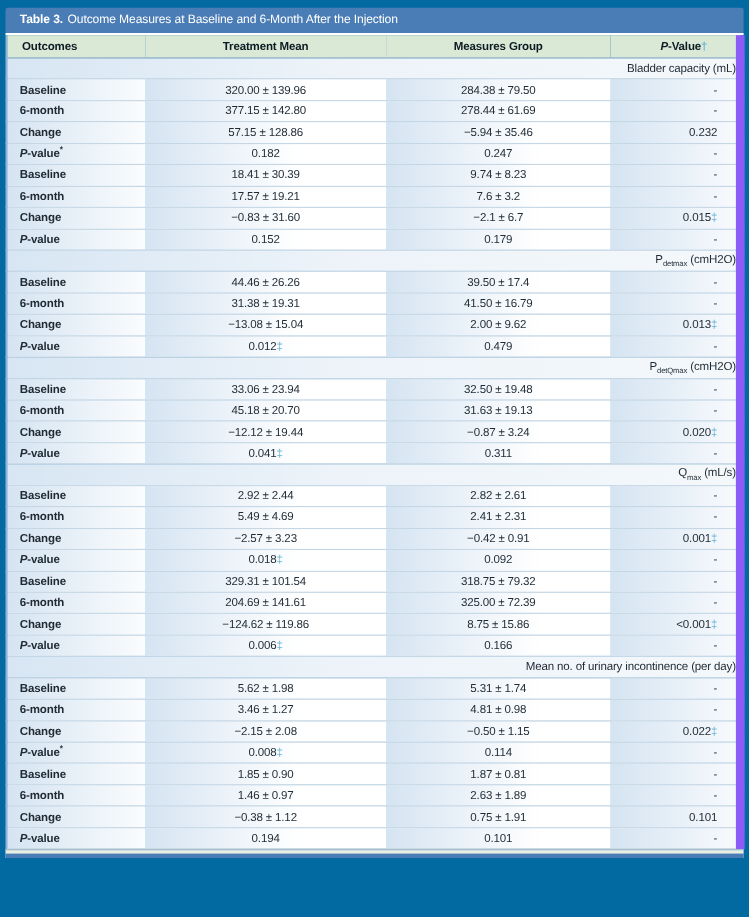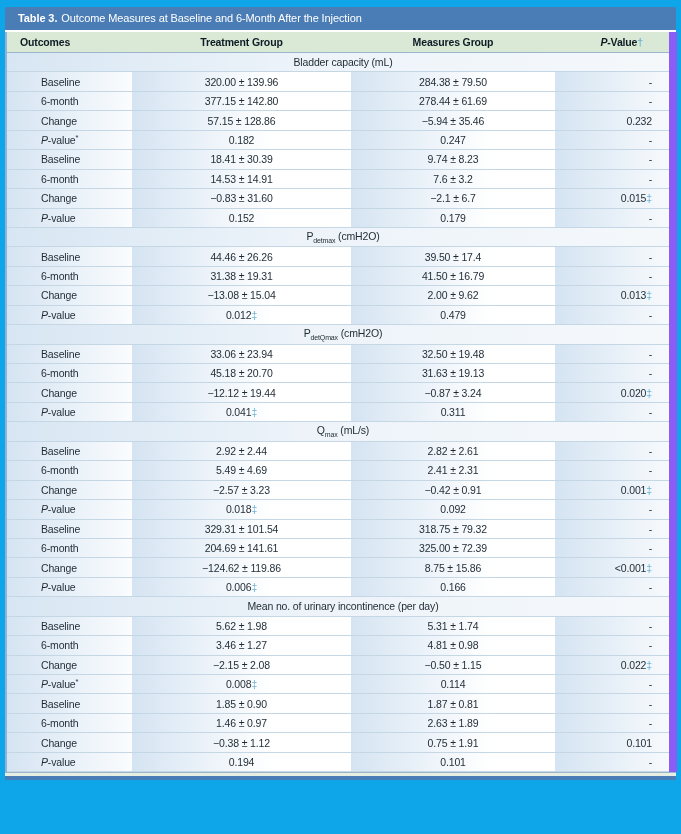--- a/index.html
+++ b/index.html
@@ -1,39 +1,39 @@
 <!DOCTYPE html>
 <html><head>
 <meta charset="utf-8">
 <style>
   html,body{margin:0;padding:0;background:#ffffff;}
-  .page{position:relative;width:681px;height:834px;background:#0ea5e9;overflow:hidden;
+  .page{position:relative;width:681px;height:834px;background:#0369a1;overflow:hidden;
         font-family:"Liberation Sans","DejaVu Sans",sans-serif;color:#1f2a33;}
   .table-card{position:absolute;left:5px;top:7px;width:671px;}
   .title-bar{height:23px;background:#4a7cb5;color:#ffffff;font-size:11px;line-height:23px;
              padding-left:13px;box-sizing:border-box;border-radius:2px 2px 0 0;letter-spacing:-0.1px;}
   .title-bar .tnum{font-weight:bold;margin-right:4px;}
   .gap{height:2px;background:#ffffff;}
   table{border-collapse:collapse;table-layout:fixed;width:671px;
         border-left:2px solid #8fb3d6;border-right:8px solid #8b5cf6;
         font-size:10.5px;letter-spacing:-0.15px;}
   col.w0{width:126px;} col.w1{width:219px;} col.w2{width:204px;} col.w3{width:118px;}
   thead th{height:20px;background:#d9e9d5;color:#0d1b24;font-weight:bold;font-size:10.5px;
            border-bottom:1px solid #9bb6cb;padding:0;}
   th.c0{text-align:left;padding-left:13px;}
   th.c1,th.c2{text-align:center;}
   th.c3{text-align:right;padding-right:26px;}
   th.c3 i{font-style:italic;}
   tbody td{height:18.45px;padding:0;border-bottom:1px solid #c5d6e5;
            background:linear-gradient(90deg,#d5e4f2 0px,#ffffff 140px) no-repeat;
            background-color:#ffffff;vertical-align:middle;}
-  td.section-cell{padding-left:10px;text-align:center;
+  td.section-cell{padding-left:10px;text-align:right;
            background:linear-gradient(90deg,#d7e6f3 0px,#edf3f9 45%,#f4f8fb 100%);}
   td.section-cell sub{font-size:7px;}
-  td.label-cell{padding-left:34px;text-align:left;}
+  td.label-cell{padding-left:11px;text-align:left;font-weight:bold;}
   td.num-cell{text-align:center;}
   td.pval-cell{text-align:right;padding-right:17px;}
   .dg{color:#6cb5d9;}
   sup.star{font-size:7.5px;vertical-align:super;line-height:0;}
   .pit{font-style:italic;}
   .foot-strip{height:3px;background:#e6efe2;border-top:1px solid #9bb6cb;border-bottom:4px solid #4a7cb5;}
 </style>
 </head>
 <body>
 
@@ -46,21 +46,21 @@
     <table>
       <colgroup>
         <col class="w0">
           <col class="w1">
           <col class="w2">
           <col class="w3">
       </colgroup>
       <thead>
         <tr>
           <th class="c0">Outcomes</th>
-          <th class="c1">Treatment Group</th>
+          <th class="c1">Treatment Mean</th>
           <th class="c2">Measures Group</th>
           <th class="c3"><i>P</i><span>-Value</span><span class="dg">†</span></th>
         </tr>
       </thead>
       <tbody>
           <tr>
             <td class="section-cell" colspan="4">Bladder capacity (mL)</td>
           </tr>
           <tr>
             <td class="label-cell">Baseline</td>
@@ -87,21 +87,21 @@
             <td class="pval-cell">-</td>
           </tr>
           <tr>
             <td class="label-cell">Baseline</td>
             <td class="num-cell">18.41 ± 30.39</td>
             <td class="num-cell">9.74 ± 8.23</td>
             <td class="pval-cell">-</td>
           </tr>
           <tr>
             <td class="label-cell">6-month</td>
-            <td class="num-cell">14.53 ± 14.91</td>
+            <td class="num-cell">17.57 ± 19.21</td>
             <td class="num-cell">7.6 ± 3.2</td>
             <td class="pval-cell">-</td>
           </tr>
           <tr>
             <td class="label-cell">Change</td>
             <td class="num-cell">−0.83 ± 31.60</td>
             <td class="num-cell">−2.1 ± 6.7</td>
             <td class="pval-cell">0.015<span class="dg">‡</span></td>
           </tr>
           <tr>

